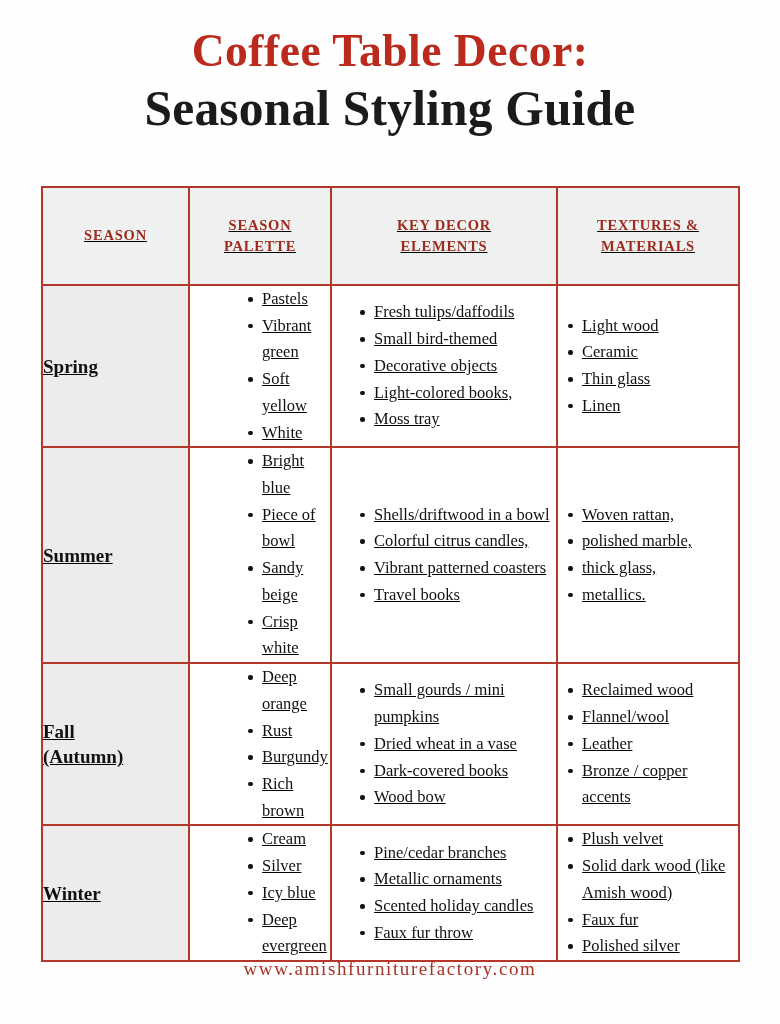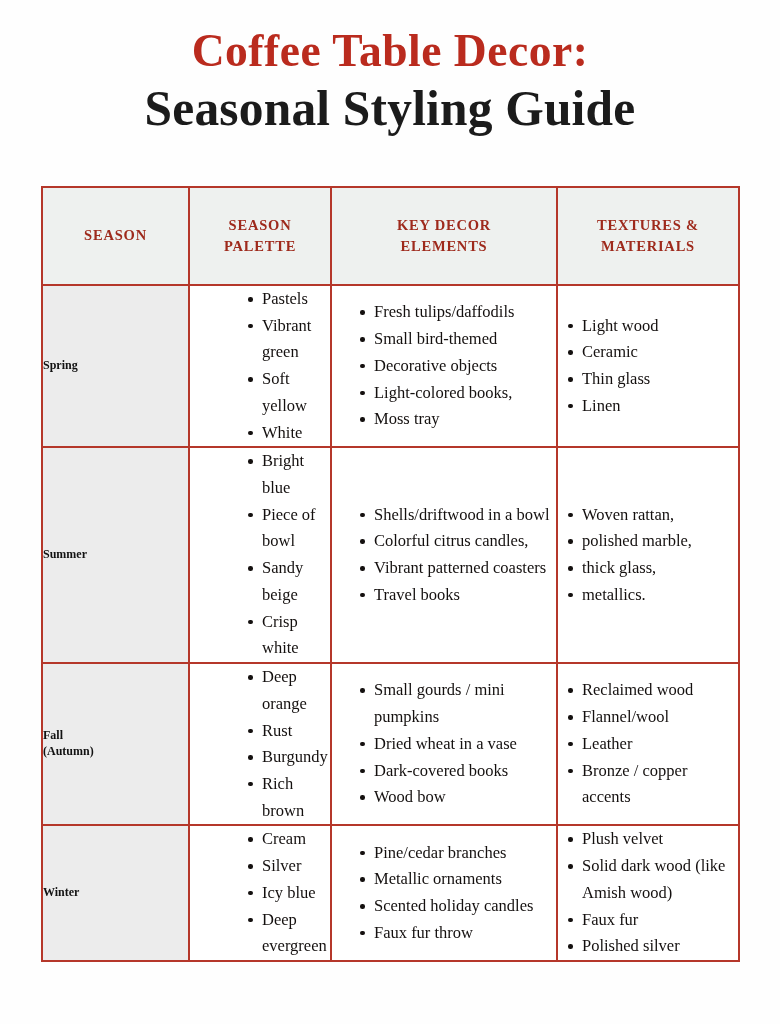--- a/index.html
+++ b/index.html
@@ -55,20 +55,21 @@
     position: absolute;
     left: 41px;
     top: 186px;
     width: 697px;
   }
   table.guide {
     width: 697px;
     border-collapse: collapse;
     table-layout: fixed;
     border: 2px solid #404040;
+    text-decoration: underline;
   }
   table.guide td, table.guide th {
     border: 2px solid #b5372a;
     vertical-align: middle;
     padding: 0;
   }
 
   col.c-season   { width: 147px; }
   col.c-color    { width: 142px; }
   col.c-decor    { width: 226px; }
@@ -89,21 +90,21 @@
   thead th .hdr-inner {
     display: block;
     padding: 0 8px;
   }
 
   
   td.season-cell {
     background: #ececec;
     text-align: left;
     padding: 0 0 0 14px;
-    font-size: 12px;
+    font-size: 19px;
     font-weight: 700;
     color: #121212;
     line-height: 1.32;
   }
   td.season-cell .season-name {
     display: block;
   }
 
   
   td.content-cell {
@@ -312,14 +313,17 @@
               <li>Faux fur</li>
               <li>Polished silver</li>
             </ul>
           </td>
         </tr>
 
       </tbody>
     </table>
   </div>
 
+  <div class="footer">
+    <span class="site-url">www.amishfurniturefactory.com</span>
+  </div>
 
 </div>
 
 </body></html>

